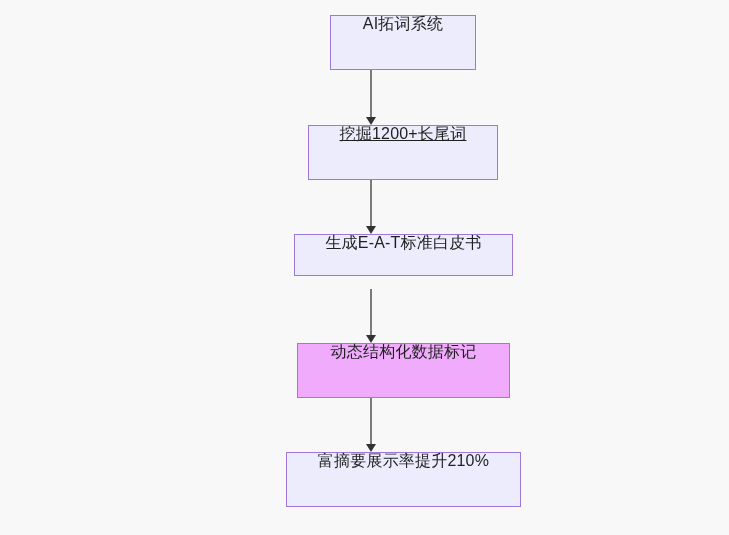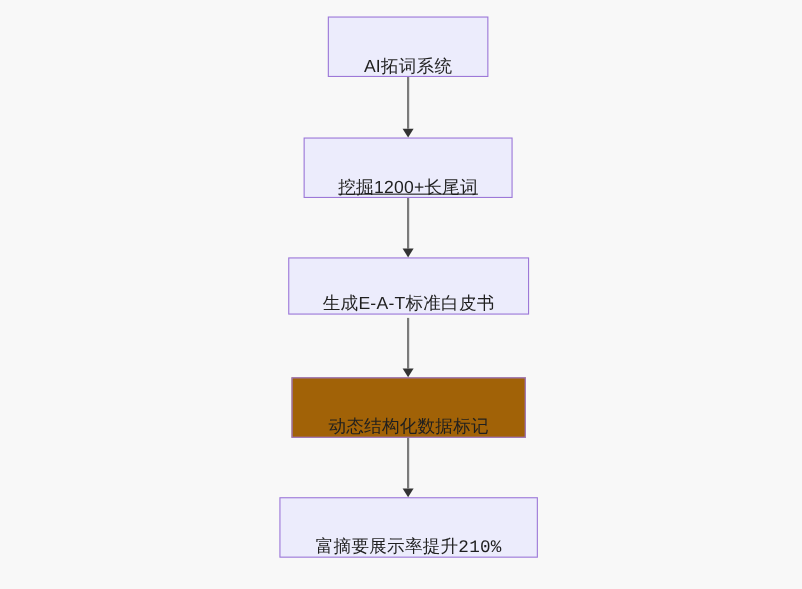--- a/index.html
+++ b/index.html
@@ -18,27 +18,28 @@
     width: 729px;
     height: 535px;
   }
   .node {
     position: absolute;
     box-sizing: border-box;
     background: #ececfc;
     border: 1px solid #9d78d8;
     border-radius: 0;
     display: flex;
-    align-items: flex-end;
+    align-items: flex-start;
     justify-content: center;
     color: #1f1f1f;
     font-size: 16px;
     line-height: 1;
     letter-spacing: 0.2px;
     white-space: nowrap;
+    margin-left: 32px;
   }
   .node-label {
     display: block;
   }
   .edge {
     position: absolute;
     width: 2px;
     background: #7b7b7b;
   }
   .arrowhead {
@@ -56,29 +57,29 @@
 <div id="flowchart">
 
   <div class="node" id="node-n1" style="left: 298px; top: 15px; width: 146px; height: 55px; background: rgb(236, 236, 252); border-color: rgb(157, 120, 216); color: rgb(31, 31, 31);">
     <span class="node-label">AI拓词系统</span>
   </div>
 
   <div class="node" id="node-n2" style="left: 276px; top: 125px; width: 190px; height: 55px; background: rgb(236, 236, 252); border-color: rgb(157, 120, 216); color: rgb(31, 31, 31); text-decoration: underline;">
     <span class="node-label">挖掘1200+长尾词</span>
   </div>
 
-  <div class="node" id="node-n3" style="left: 262px; top: 234px; width: 219px; height: 52px; background: rgb(236, 236, 252); border-color: rgb(157, 120, 216); color: rgb(31, 31, 31);">
+  <div class="node" id="node-n3" style="left: 262px; top: 234px; width: 219px; height: 42px; background: rgb(236, 236, 252); border-color: rgb(157, 120, 216); color: rgb(31, 31, 31);">
     <span class="node-label">生成E-A-T标准白皮书</span>
   </div>
 
-  <div class="node" id="node-n4" style="left: 265px; top: 343px; width: 213px; height: 55px; background: #a16207; border-color: rgb(157, 120, 216); color: rgb(31, 31, 31);">
+  <div class="node" id="node-n4" style="left: 265px; top: 343px; width: 213px; height: 55px; background: #f0abfc; border-color: rgb(157, 120, 216); color: rgb(31, 31, 31);">
     <span class="node-label">动态结构化数据标记</span>
   </div>
 
-  <div class="node" id="node-n5" style="left: 254px; top: 452px; width: 235px; height: 55px; background: rgb(236, 236, 252); border-color: rgb(157, 120, 216); color: rgb(31, 31, 31); font-family: Liberation Mono, monospace;">
+  <div class="node" id="node-n5" style="left: 254px; top: 452px; width: 235px; height: 55px; background: rgb(236, 236, 252); border-color: rgb(157, 120, 216); color: rgb(31, 31, 31);">
     <span class="node-label">富摘要展示率提升210%</span>
   </div>
 
   <div class="edge" id="edge-e1" style="left: 370px; top: 70px; height: 47px; background: rgb(123, 123, 123);"></div>
   <div class="arrowhead" id="arrow-e1" style="left: 366px; top: 117px; border-top-color: rgb(51, 51, 51);"></div>
 
   <div class="edge" id="edge-e2" style="left: 370px; top: 180px; height: 46px; background: rgb(123, 123, 123);"></div>
   <div class="arrowhead" id="arrow-e2" style="left: 366px; top: 226px; border-top-color: rgb(51, 51, 51);"></div>
 
   <div class="edge" id="edge-e3" style="left: 370px; top: 289px; height: 46px; background: rgb(123, 123, 123);"></div>

